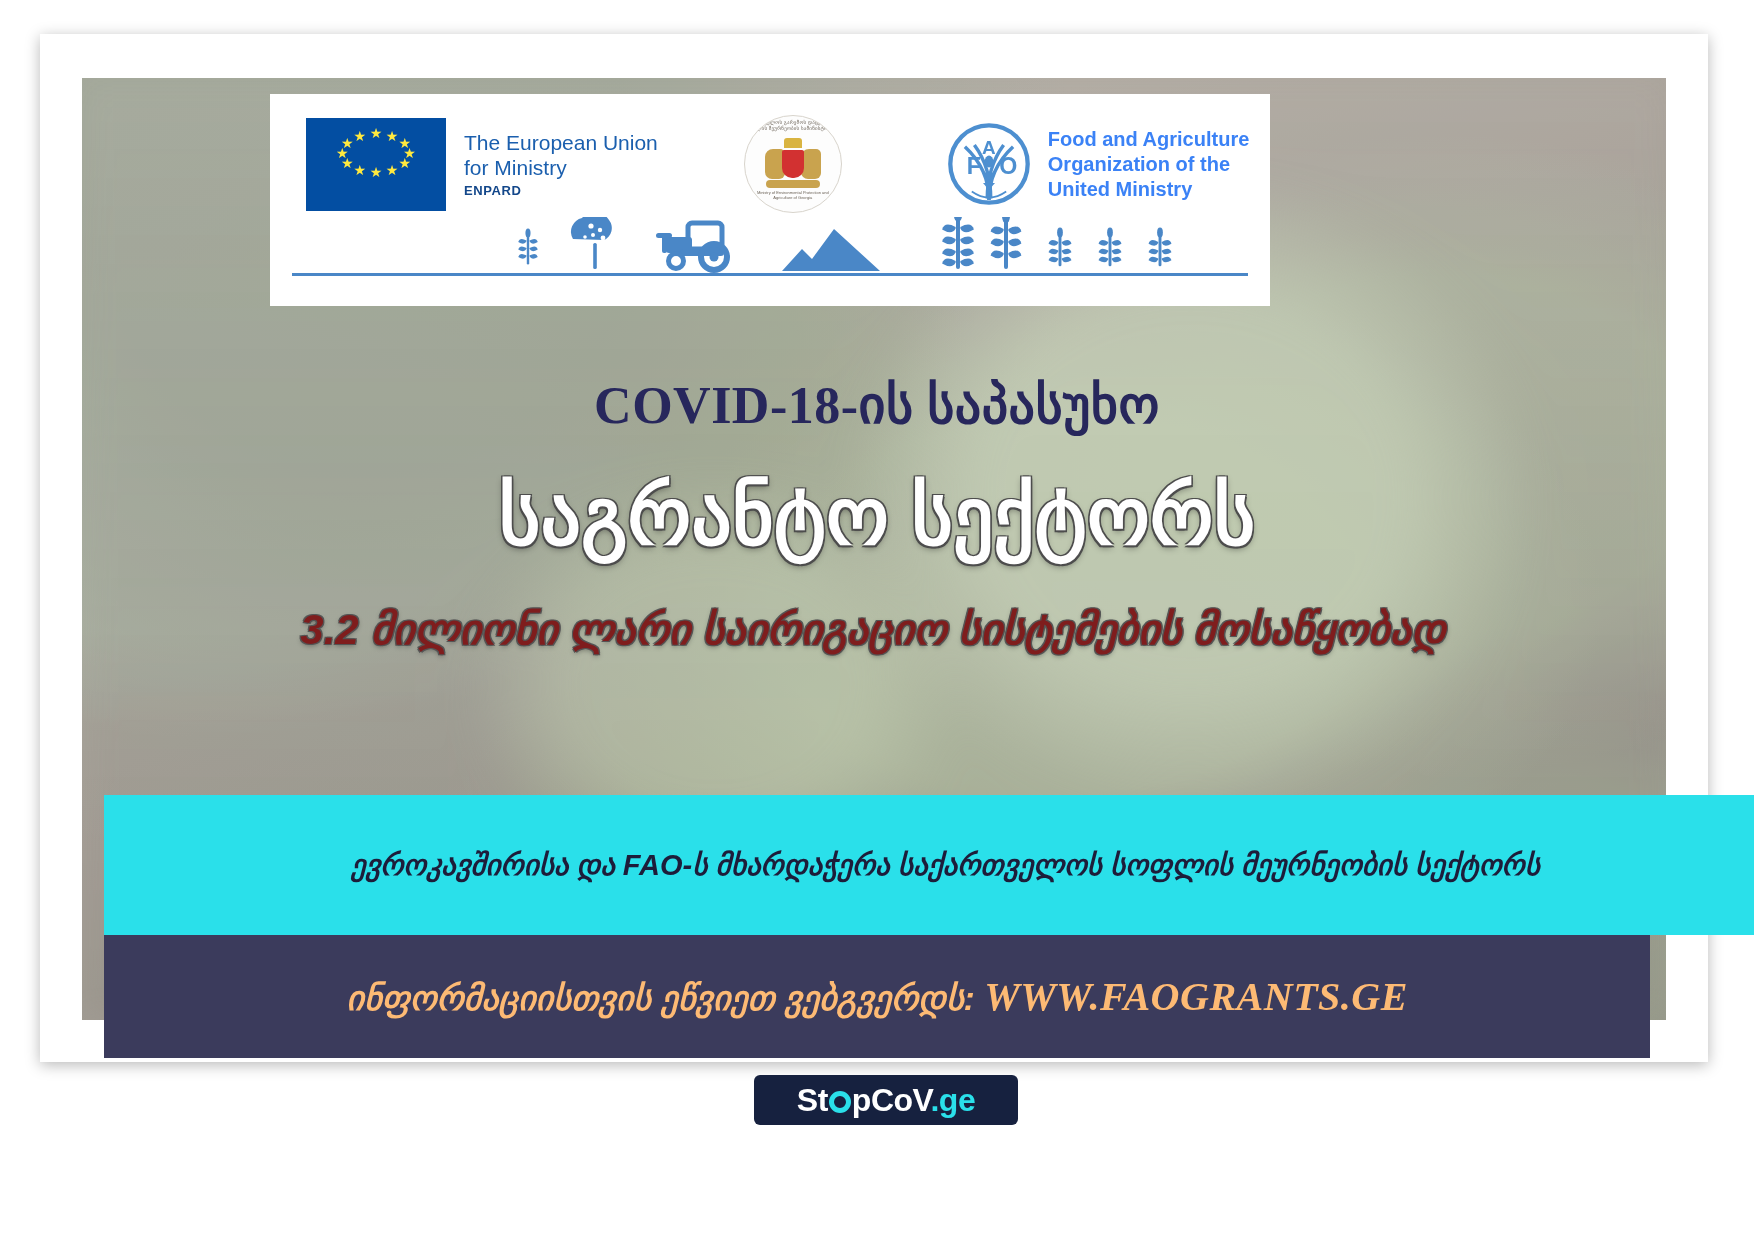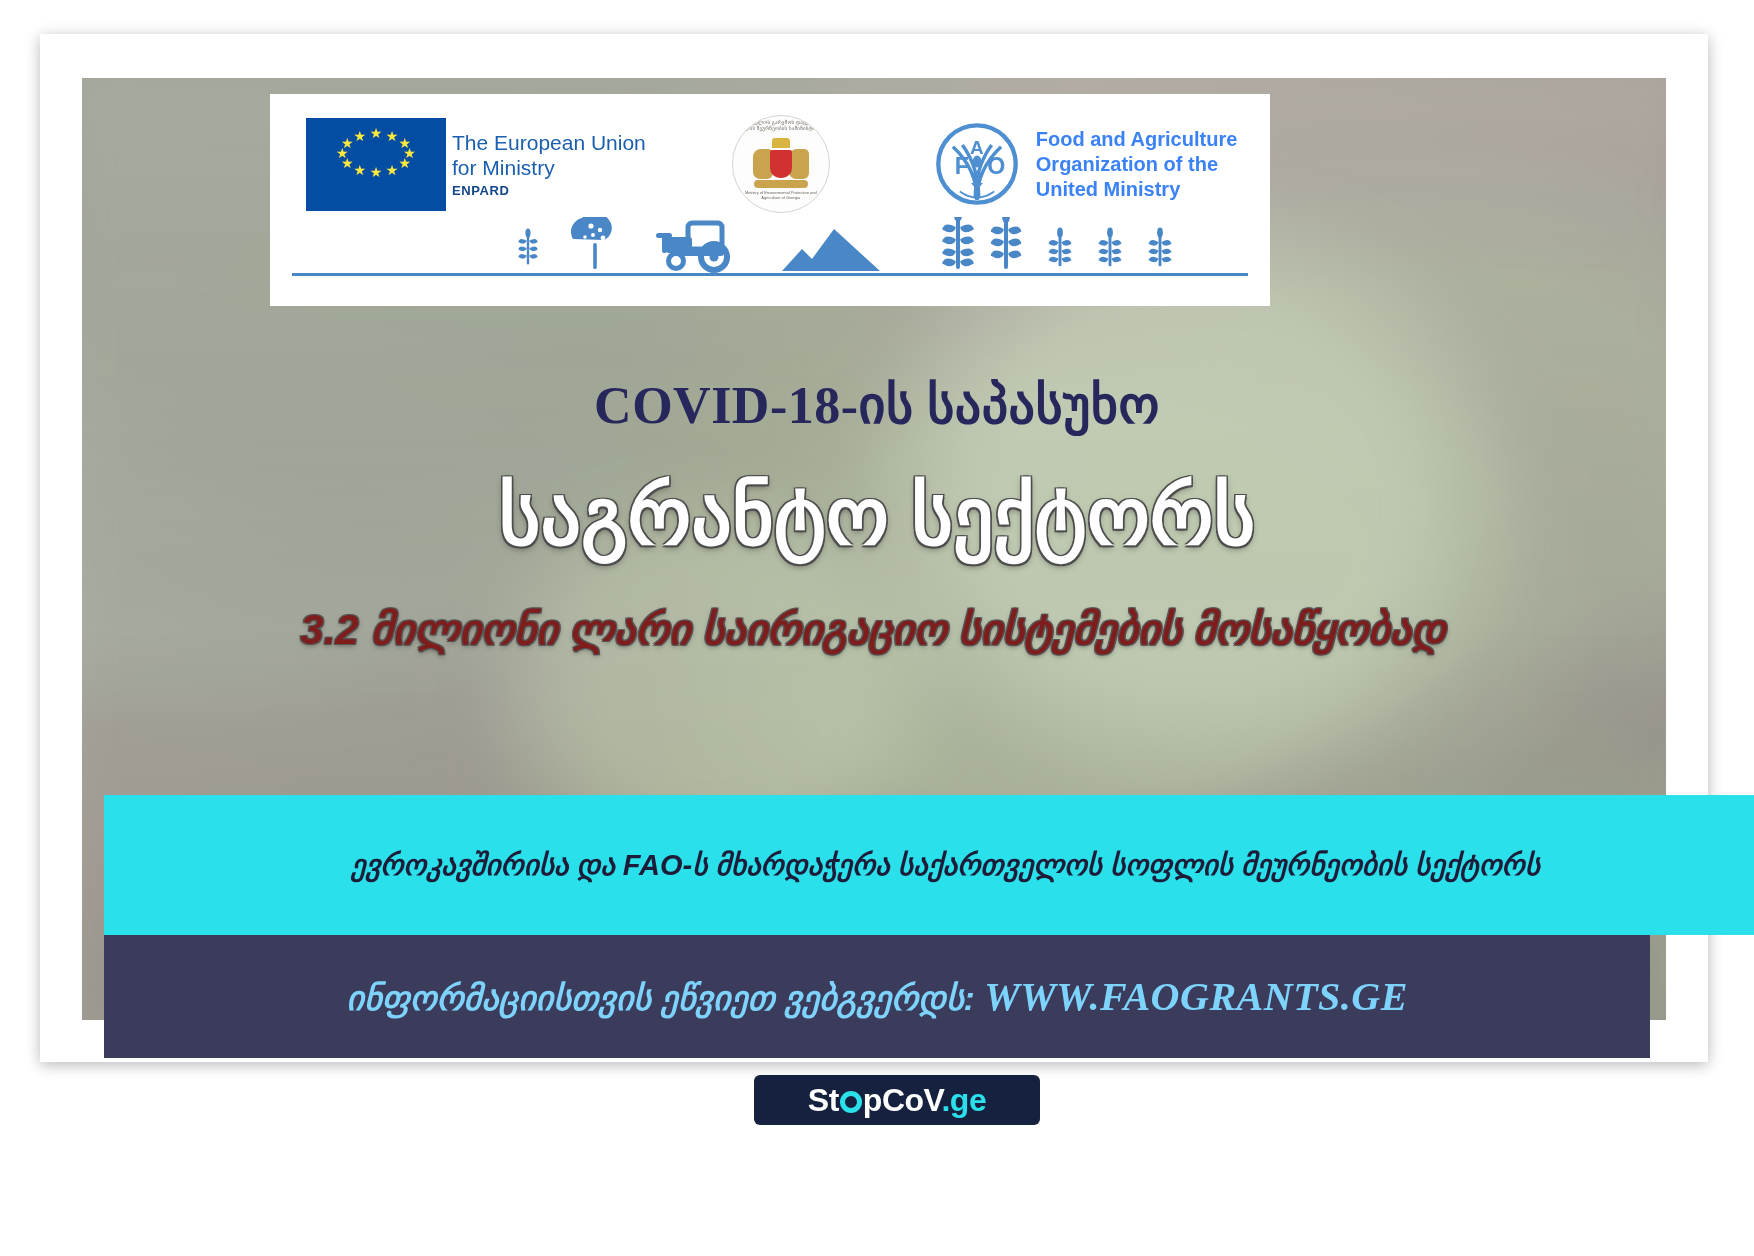--- a/index.html
+++ b/index.html
@@ -63,21 +63,21 @@
   
   .eu-block{ display:flex; align-items:center; margin-left:36px; }
   .eu-flag{
     position:relative; width:140px; height:93px; background:#034ea2;
     flex:0 0 auto;
   }
   .eu-star{
     position:absolute; color:#ffe93f; font-size:14px; line-height:1;
     transform:translate(-50%,-50%);
   }
-  .eu-text{ margin-left:6px; }
+  .eu-text{ margin-left:18px; }
   .eu-l1,.eu-l2{
     color:#1b5fae; font-size:21px; line-height:25px; font-weight:400;
     white-space:nowrap;
   }
   .eu-l3{ color:#13478a; font-size:13px; font-weight:bold; letter-spacing:.6px; margin-top:3px;}
 
   
   .gov-block{ margin-left:86px; flex:0 0 auto; }
   .gov-seal{
     position:relative; width:98px; height:98px; border-radius:50%;
@@ -164,31 +164,31 @@
   #band-cyan-text{
     color:#1d1d3a; font-size:29px; font-weight:bold; font-style:italic;
     white-space:nowrap; padding:0 20px;
   }
   #band-navy{
     position:absolute; left:104px; top:935px; width:1546px; height:123px;
     background:#3b3b5c; z-index:6;
     display:flex; align-items:center; justify-content:center;
   }
   #band-navy-text{
-    color:#7dd3fc; font-size:34px; font-weight:bold; font-style:italic;
+    color:#fdba74; font-size:34px; font-weight:bold; font-style:italic;
     white-space:nowrap; padding:0 20px;text-align:right;
   }
   #band-navy-url{
     font-family:"Liberation Serif", serif;
     font-weight:bold; font-style:italic; font-size:40px; letter-spacing:.5px;
   }
 
   
   #stopcov{
-    position:absolute; left:754px; top:1075px; width:286px; height:50px;
+    position:absolute; left:754px; top:1075px; width:264px; height:50px;
     background:#16213f; border-radius:6px; z-index:7;
     display:flex; align-items:center; justify-content:center;
   }
   #stopcov-text{
     font-size:32px; font-weight:bold; letter-spacing:-.5px;
     font-family:"Liberation Sans", sans-serif;
   }
   .sc-w{ color:#ffffff; }
   .sc-c{ color:#2ae0ea; }
   .sc-o-ring{

